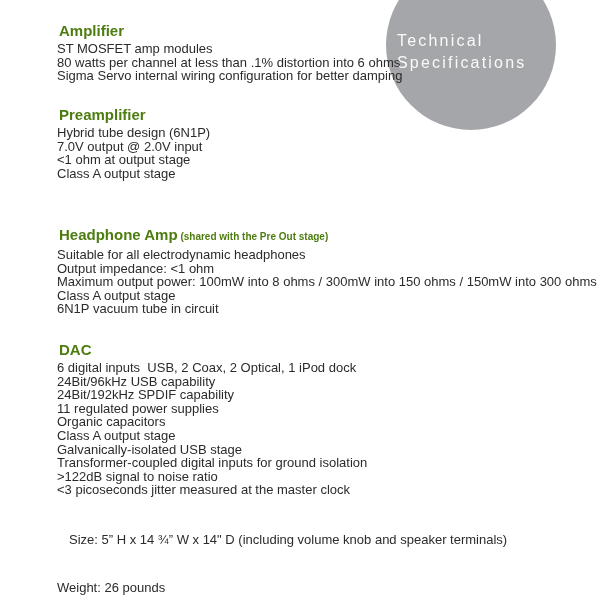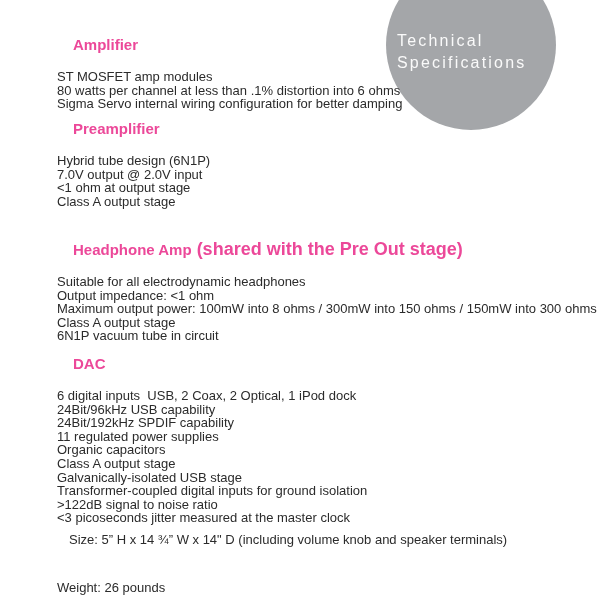--- a/index.html
+++ b/index.html
@@ -34,30 +34,30 @@
     letter-spacing: 2.2px;
     font-weight: 400;
   }
 
   
   .section {
     position: absolute;
     left: 57px;
   }
   .section h2 {
-    margin: 16px;
+    margin: 2px;
     padding: 0;
     font-size: 15px;
     line-height: 18px;
     font-weight: bold;
     white-space: pre;
-    color: #ec4899;
+    color: #4d7c0f;
   }
   .section h2 .suffix {
-    font-size: 18px;
+    font-size: 10px;
     white-space: pre;
   }
   .line {
     font-size: 13px;
     line-height: 13.6px;
     white-space: pre;
   }
   #sec-amplifier    { top: 20px; }
   #sec-preamplifier { top: 104px; }
   #sec-headphone    { top: 224px; width: 543px; }

